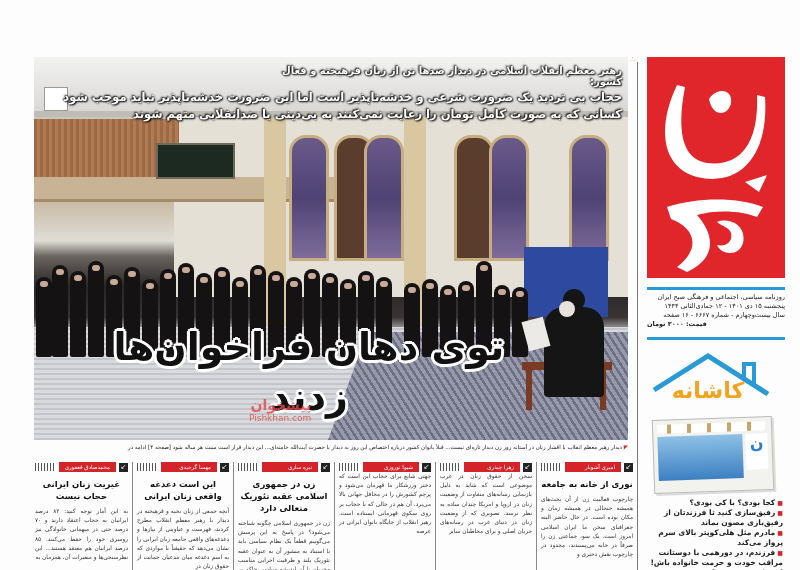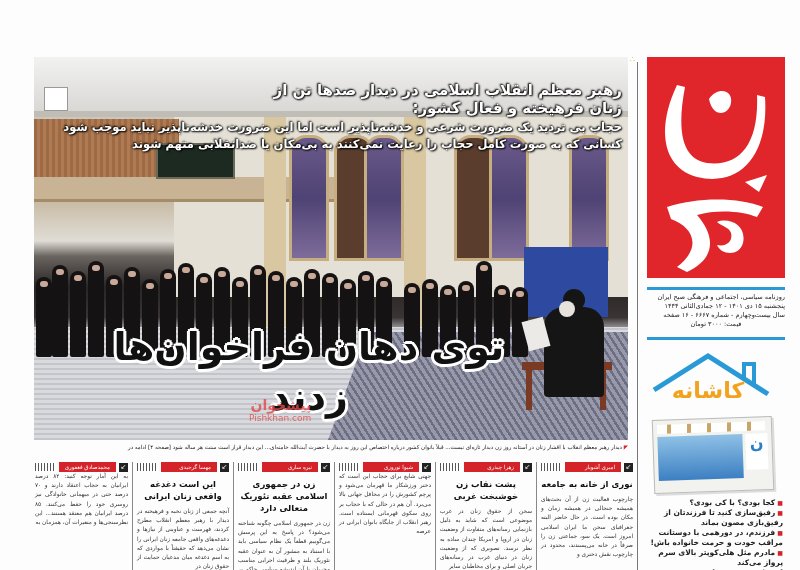--- a/index.html
+++ b/index.html
@@ -26,37 +26,37 @@
   .blue{position:absolute;right:20px;top:190px;width:84px;height:70px;background:#2d4aa0;}
   .leader{position:absolute;left:505px;top:230px;width:70px;height:110px;}
   .leader .body{position:absolute;left:5px;top:20px;width:60px;height:90px;border-radius:20px 20px 4px 4px;background:#151515;}
   .leader .head{position:absolute;left:24px;top:2px;width:22px;height:22px;border-radius:50%;background:#151515;}
   .leader .face{position:absolute;left:20px;top:14px;width:16px;height:16px;border-radius:50%;background:#e8e2dc;}
   .leader .paper{position:absolute;left:-14px;top:32px;width:22px;height:30px;background:#eceae6;transform:rotate(-15deg);}
   .chair{position:absolute;left:488px;top:305px;width:90px;height:8px;background:#7a3a24;}
   .chair:after{content:"";position:absolute;left:4px;top:8px;width:6px;height:40px;background:#7a3a24;box-shadow:74px 0 0 #7a3a24;}
   .deck{position:absolute;left:233px;top:8px;width:355px;text-align:right;direction:rtl;color:#fff;
     text-shadow:0 0 2px #000,1px 1px 2px #000,-1px -1px 2px #000;font-weight:bold;}
-  .deck .kicker{font-size:15px;margin-bottom:2px;margin-top:16px;}
+  .deck .kicker{font-size:10px;margin-bottom:2px;}
   .deck .line{font-size:11.5px;line-height:17px;white-space:nowrap;}
   .headline{position:absolute;left:70px;top:265px;width:410px;text-align:center;direction:rtl;font-family:"DejaVu Sans",sans-serif;
     font-weight:bold;color:#111;font-size:38px;line-height:50px;
     text-shadow:0 0 0 #fff,2px 2px 0 #fff,-2px -2px 0 #fff,2px -2px 0 #fff,-2px 2px 0 #fff,0 3px 0 #fff,3px 0 0 #fff,-3px 0 0 #fff,0 -3px 0 #fff;}
   .watermark{position:absolute;left:215px;top:340px;color:#e04a4a;font-size:9px;opacity:.8;}
   .watermark .fa{font-size:14px;display:block;font-weight:bold;direction:rtl;}
   .caption{position:absolute;left:34px;top:444px;width:594px;height:10px;font-size:5.5px;direction:rtl;text-align:right;color:#222;white-space:nowrap;overflow:hidden;}
   .caption .mark{color:#d5232a;}
   
   .vrule{position:absolute;left:637px;top:62px;width:1px;height:508px;background:#777;}
   .dots{position:absolute;left:630px;top:55px;color:#e4c43a;font-size:8px;}
   .logo{position:absolute;left:647px;top:57px;width:138px;height:221px;background:#e0252b;overflow:hidden;}
   .logo svg{position:absolute;left:0;top:0;}
   .bar{position:absolute;left:647px;width:138px;height:3px;background:#2a9ad6;}
   .info{position:absolute;left:647px;top:293px;width:138px;font-size:6.5px;line-height:9px;text-align:right;direction:rtl;color:#222;}
-  .info .price{text-align:center;}
+  .info .price{text-align:left;font-weight:bold;}
   
   .kash{position:absolute;left:648px;top:350px;width:135px;height:66px;}
   .kash-title{position:absolute;left:10px;top:28px;width:100px;text-align:center;color:#f3a21e;font-size:22px;font-weight:bold;direction:rtl;}
   .thumb{position:absolute;left:653px;top:418px;width:118px;height:72px;background:#f2f2ee;border:1px solid #bbb;transform:rotate(-2deg);box-shadow:2px 2px 0 #ddd;}
   .thumb .sea{position:absolute;left:4px;top:16px;width:85px;height:44px;background:linear-gradient(180deg,#8fc1e6,#3c7fc2);}
   .thumb .mini-logo{position:absolute;right:4px;top:16px;width:22px;height:36px;background:#fff;color:#2a80c6;font-size:16px;text-align:center;font-weight:bold;}
   .thumb .strip{position:absolute;left:4px;top:4px;width:108px;height:9px;background:repeating-linear-gradient(90deg,#fff 0 10px,#caa56a 10px 14px,#fff 14px 20px);}
   .kash-list{position:absolute;left:648px;top:498px;width:135px;direction:rtl;text-align:right;font-size:7.5px;line-height:10px;color:#222;font-weight:bold;}
   .kash-list .item:before{content:"■ ";color:#d5232a;font-size:6px;}
   .kash-list .pages{font-weight:normal;}
@@ -127,21 +127,21 @@
     <div class="leader">
       <div class="body"></div>
         <div class="head"></div>
         <div class="face"></div>
         <div class="paper"></div>
     </div>
 
     <div class="deck">
       <div class="kicker">رهبر معظم انقلاب اسلامی در دیدار صدها تن از زنان فرهیخته و فعال کشور:</div>
       <div class="line">حجاب بی تردید یک ضرورت شرعی و خدشه‌ناپذیر است اما این ضرورت خدشه‌ناپذیر نباید موجب شود</div>
-      <div class="line">کسانی که به صورت کامل حجاب را رعایت نمی‌کنند به بی‌مکان یا ضدانقلابی متهم شوند</div>
+      <div class="line">کسانی که به صورت کامل تومان را رعایت نمی‌کنند به بی‌دینی یا ضدانقلابی متهم شوند</div>
     </div>
 
     <div class="headline">
       <div>توی دهان فراخوان‌ها زدند</div>
     </div>
 
     <div class="watermark">
       <span class="fa">پیشخوان</span>
       <span>Pishkhan.com</span>
     </div>
@@ -182,42 +182,41 @@
     <div class="kash-title">کاشانه</div>
   </div>
   <div class="thumb">
     <div class="strip"></div>
     <div class="sea"></div>
     <div class="mini-logo">ن</div>
   </div>
   <div class="kash-list">
     <div class="item">کجا بودی؟ با کی بودی؟</div>
     <div class="item">رفیق‌سازی کنید تا فرزندتان از رفیق‌بازی مصون بماند</div>
+    <div class="item">مادرم مثل هلی‌کوپتر بالای سرم پرواز می‌کند</div>
     <div class="item">فرزندم، در دورهمی با دوستانت مراقب خودت و حرمت خانواده باش!</div>
-    <div class="item">مادرم مثل هلی‌کوپتر بالای سرم پرواز می‌کند</div>
     <div class="pages">[صفحات ۷، ۸، ۹ و ۱۰]</div>
   </div>
 
   <div class="cols">
     <div class="col">
       <div class="top">
           <span class="arrow">↙</span>
           <span class="author">امیری آشوبار</span>
           <span class="hatch"></span>
         </div>
       <div class="title">نوری از خانه به جامعه</div>
       <div class="body">چارچوب فعالیت زن از آن بحث‌های همیشه جنجالی در همیشه زمان و مکان بوده است. در حال حاضر البته جغرافیای سخن ما ایران اسلامی امروز است. یک سو، جماعتی زن را صرفاً در خانه می‌پسندند، محدود در چارچوب نقش دختری و</div>
     </div>
     <div class="col">
       <div class="top">
           <span class="arrow">↙</span>
           <span class="author">زهرا چیذری</span>
           <span class="hatch"></span>
         </div>
-      <div class="title">پشت نقاب زن خوشبخت غربی</div>
       <div class="body">سخن از حقوق زنان در غرب موضوعی است که شاید به دلیل بازنمایی رسانه‌های متفاوت از وضعیت زنان در اروپا و امریکا چندان ساده به نظر نرسد. تصویری که از وضعیت زنان در دنیای غرب در رسانه‌های جریان اصلی و برای مخاطبان سایر</div>
     </div>
     <div class="col">
       <div class="top">
           <span class="arrow">↙</span>
           <span class="author">شیوا نوروزی</span>
           <span class="hatch"></span>
         </div>
       <div class="body">جهتی شایع برای حجاب این است که دختر ورزشکار ما قهرمان می‌شود و پرچم کشورش را در محافل جهانی بالا می‌برد. آن هم در حالی که با حجاب بر روی سکوی قهرمانی ایستاده است. رهبر انقلاب از جایگاه بانوان ایرانی در عرصه</div>
     </div>
@@ -238,16 +237,17 @@
         </div>
       <div class="title">این است دغدغه واقعی زنان ایرانی</div>
       <div class="body">آنچه جمعی از زنان نخبه و فرهیخته در دیدار با رهبر معظم انقلاب مطرح کردند، فهرست و عناوینی از نیازها و دغدغه‌های واقعی جامعه زنان ایرانی را نشان می‌دهد که حقیقتاً با مواردی که به اسم دغدغه میان مدعیان حمایت از حقوق زنان در</div>
     </div>
     <div class="col">
       <div class="top">
           <span class="arrow">↙</span>
           <span class="author">محمدصادق فغفوری</span>
           <span class="hatch"></span>
         </div>
+      <div class="title">غیریت زنان ایرانی حجاب نیست</div>
       <div class="body">به این آمار توجه کنید: ۸۲ درصد ایرانیان به حجاب اعتقاد دارند و ۷۰ درصد حتی در میهمانی خانوادگی نیز روسری خود را حفظ می‌کنند. ۸۵ درصد ایرانیان هم معتقد هستند... این نظرسنجی‌ها و متغیرات آن، همزمان به</div>
     </div>
   </div>
 </div>
 
 </body></html>

